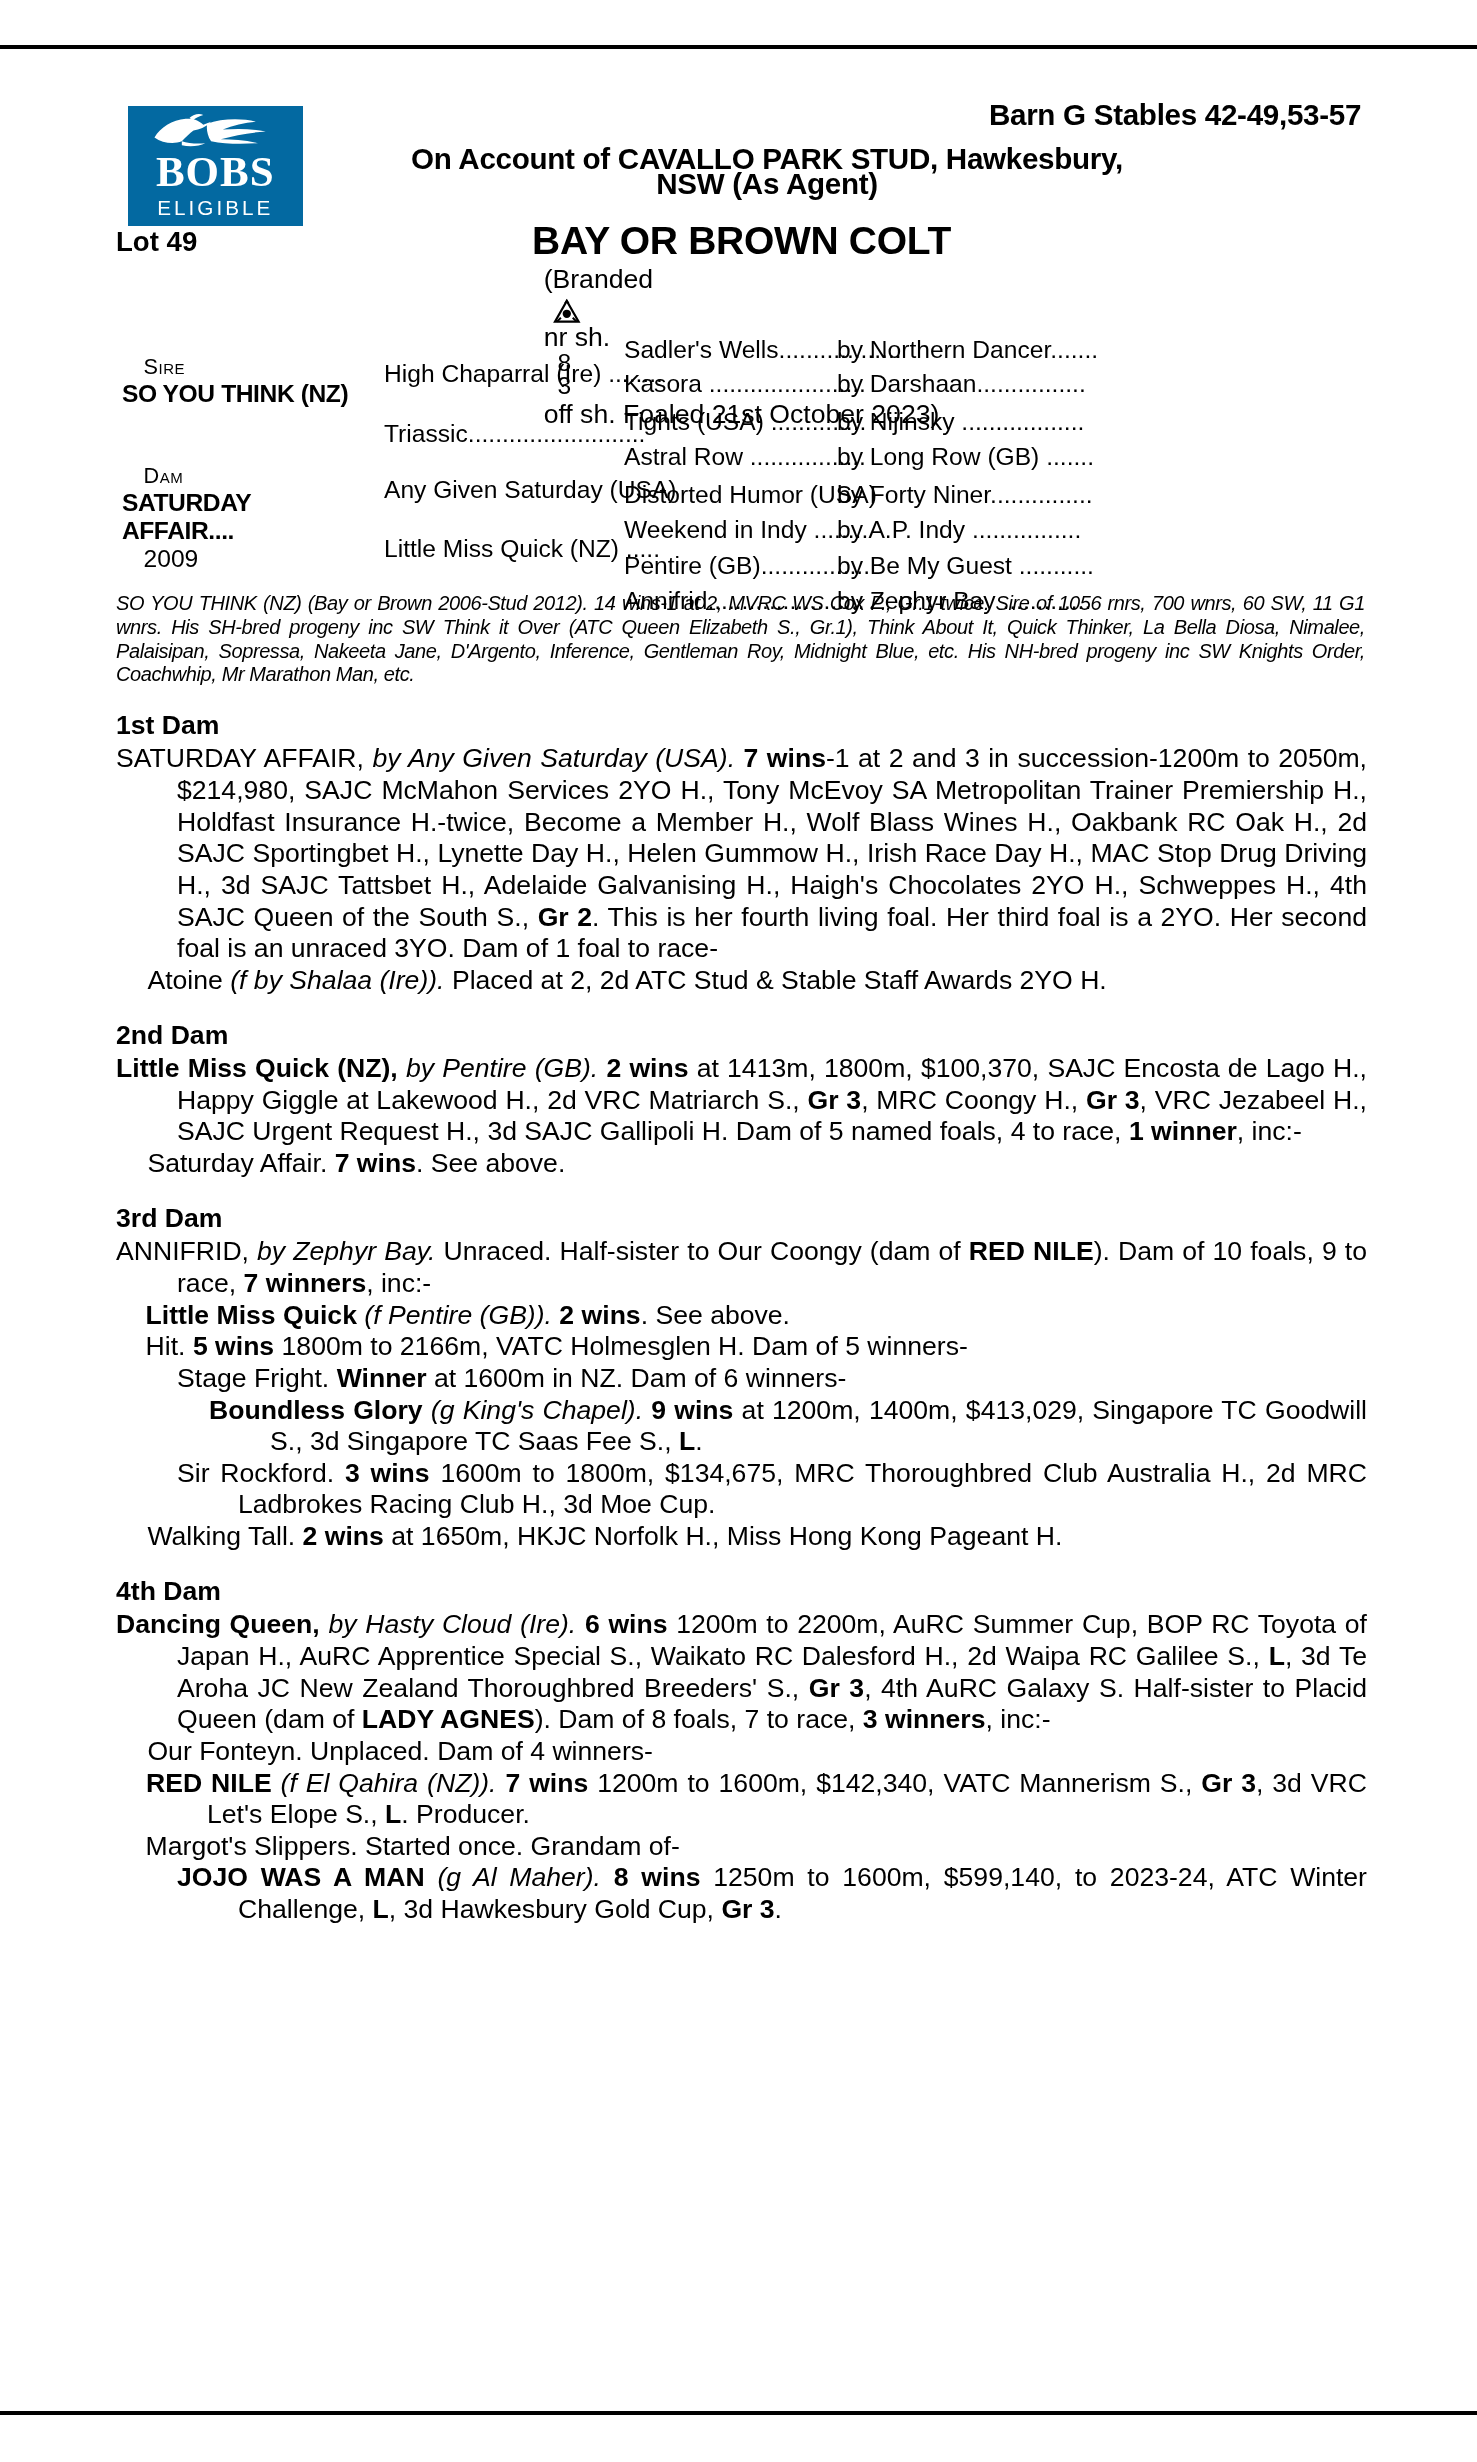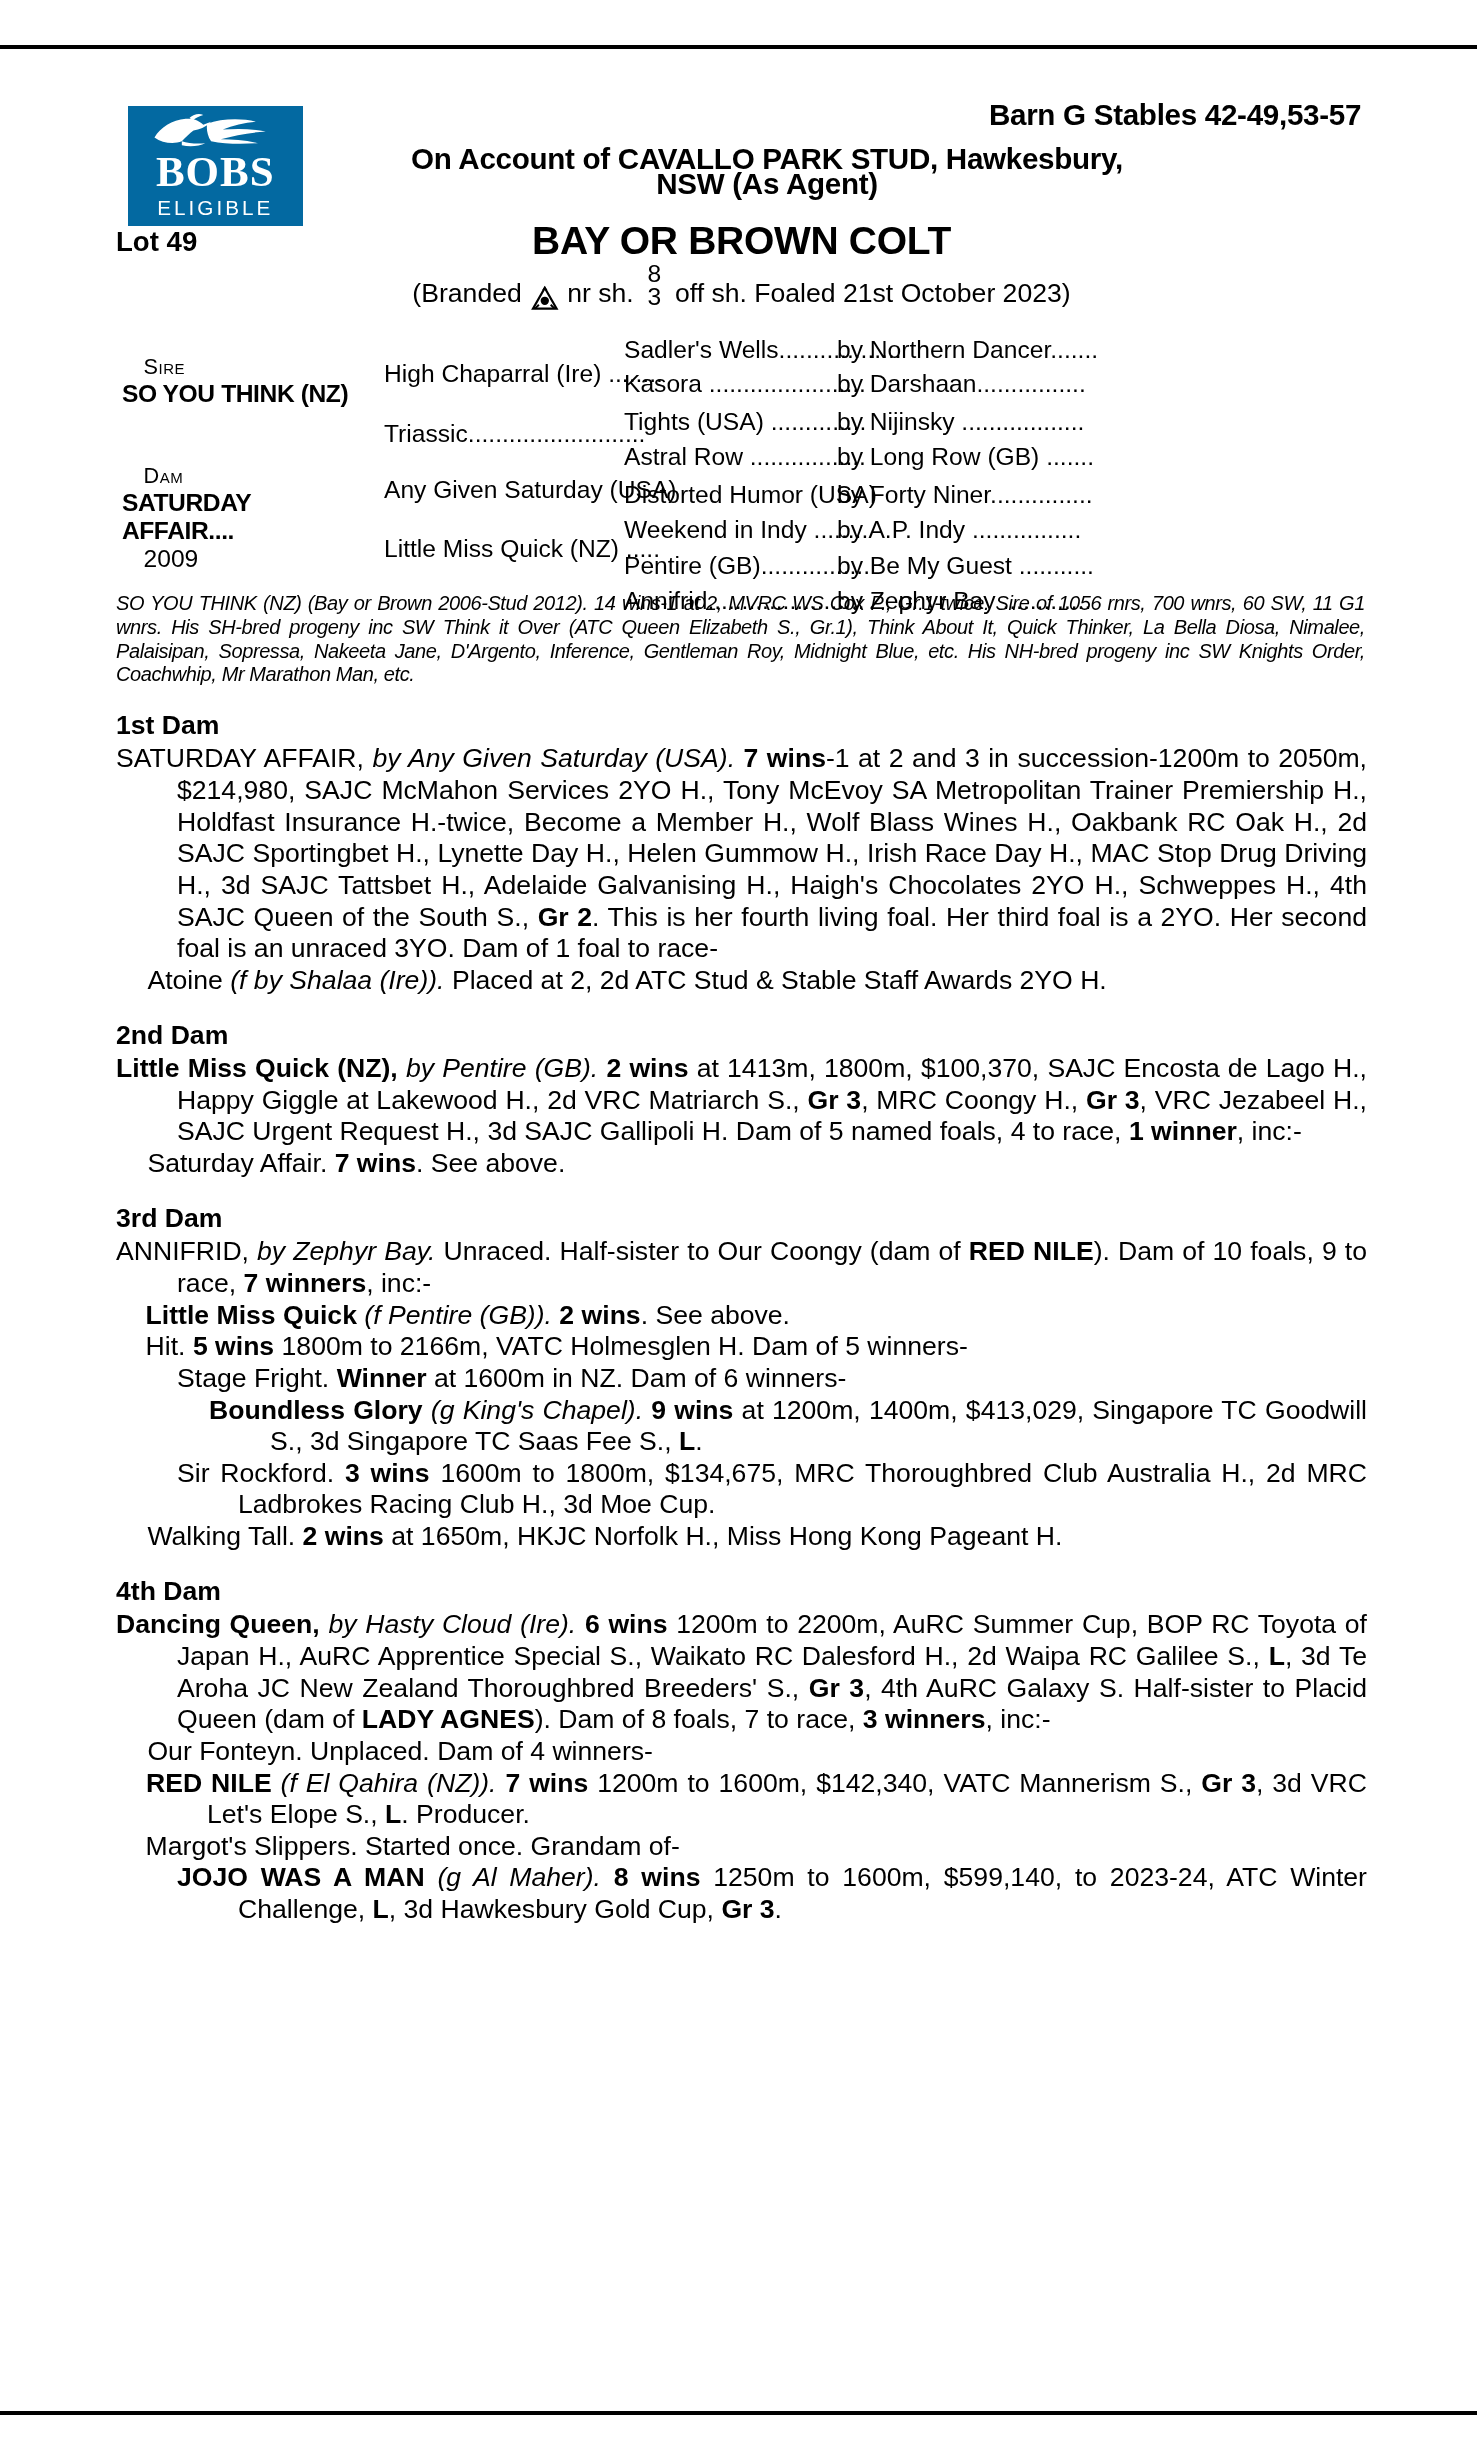--- a/index.html
+++ b/index.html
@@ -141,22 +141,23 @@
   
   .brand-line {
     position: relative;
     height: 57px;
     text-align: center;
     font-size: 26.6px;
     margin-top: 7.9px;
   }
   .brand-line .inner {
     display: inline-flex;
-    align-items: flex-end;
-    white-space: nowrap;
+    align-items: flex-start;
+    white-space: nowrap;
+    flex-direction: column;
   }
   .brand-glyph {
     display: inline-block;
     width: 29.6px;
     height: 27.6px;
     margin: 0 7.9px;
     position: relative;
     top: 3px;
   }
   .brand-fraction {

